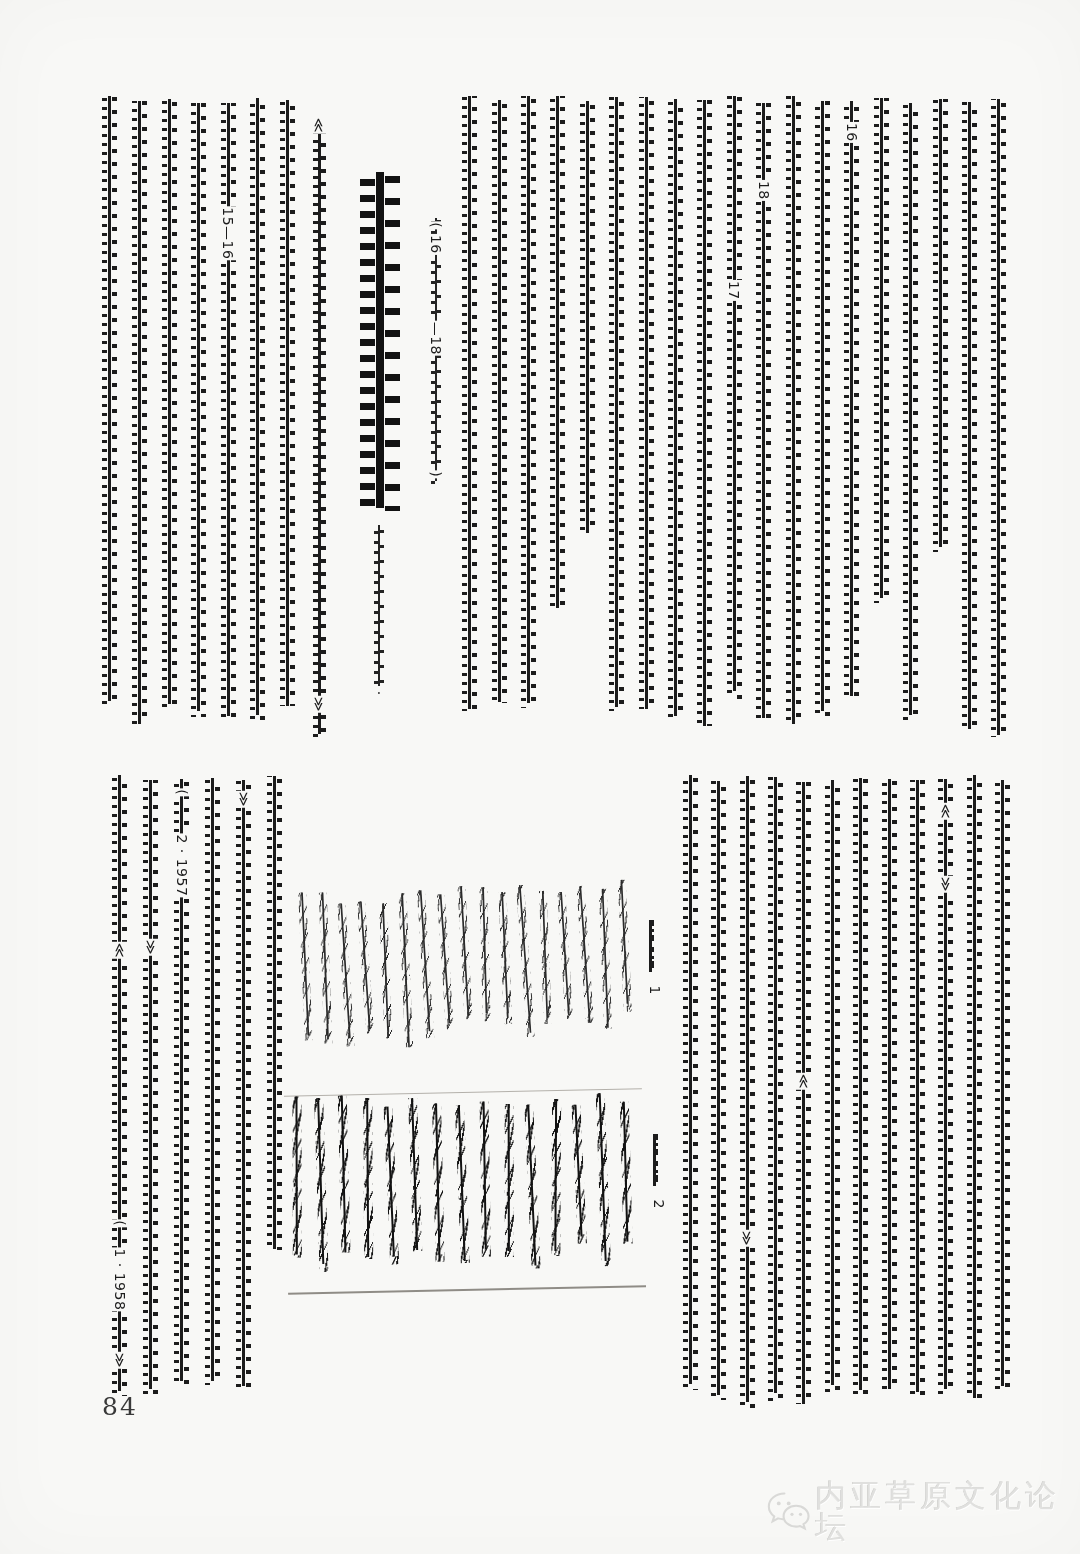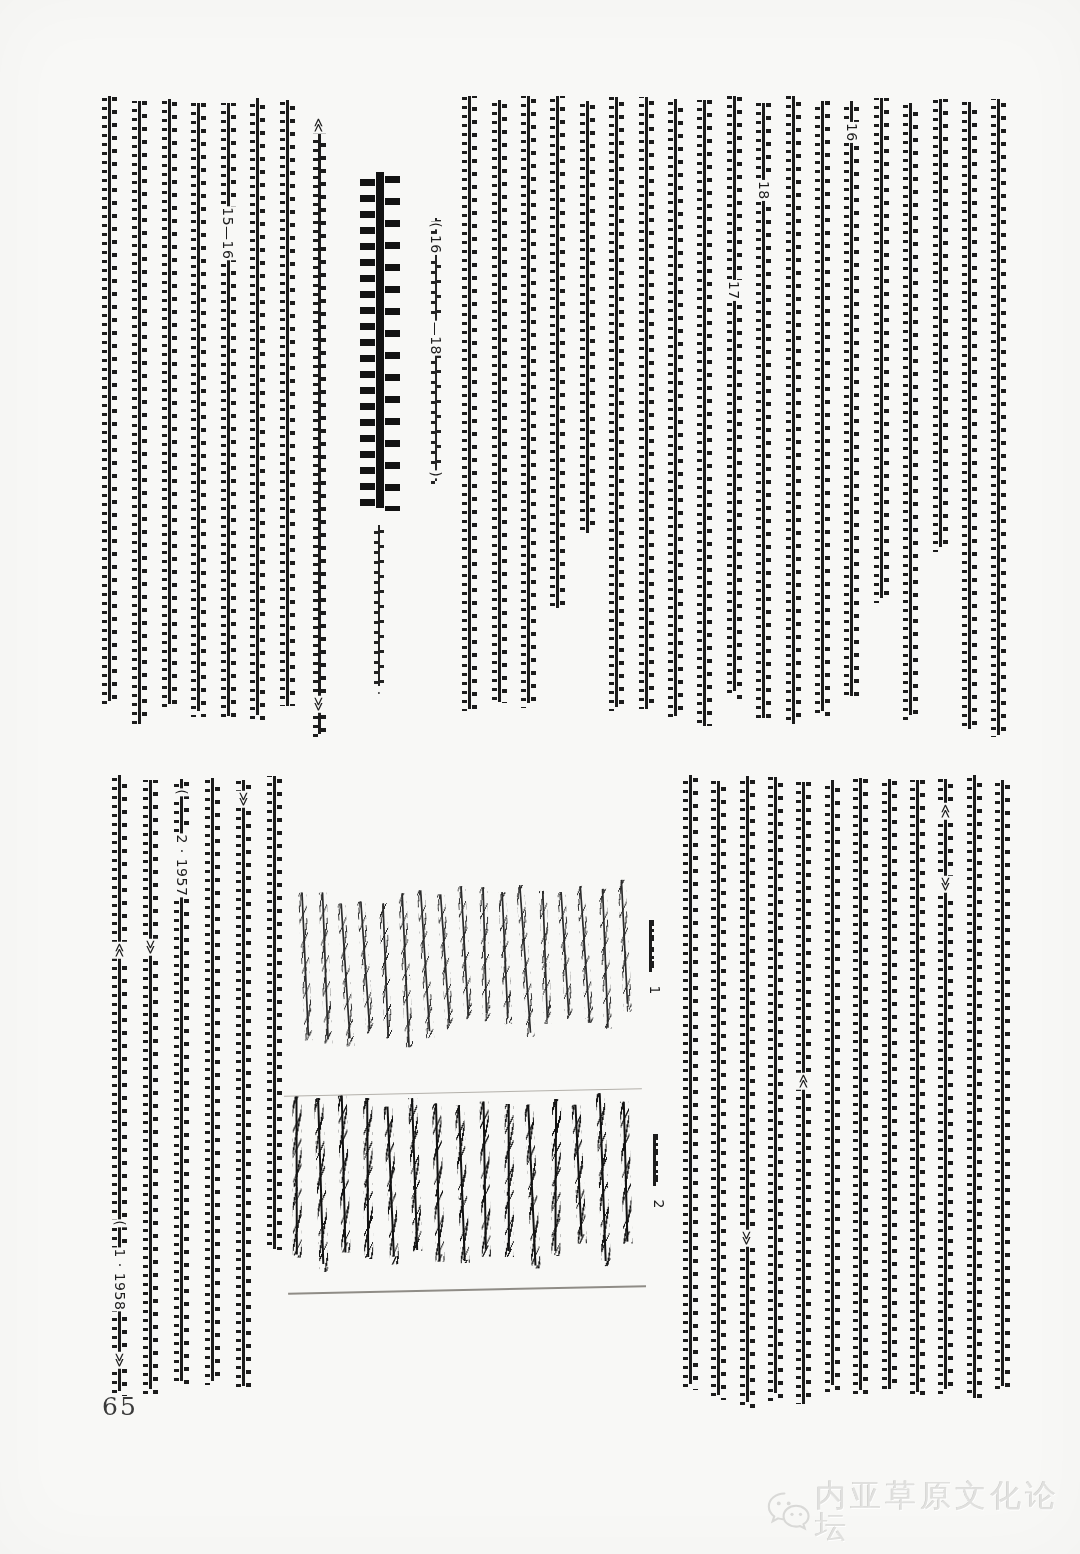--- a/index.html
+++ b/index.html
@@ -234,21 +234,21 @@
 
   <div class="figure-label" style="left: 646px; top: 920px;">
     <span class="label-word printed"></span>
     <span class="label-num">1</span>
   </div>
   <div class="figure-label" style="left: 650px; top: 1134px;">
     <span class="label-word printed"></span>
     <span class="label-num">2</span>
   </div>
 
-  <div class="page-number">65</div>
+  <div class="page-number">84</div>
 
   <div class="watermark">
     <svg width="48" height="44" viewBox="0 0 48 44">
       <g fill="none" stroke="#d9d9d7" stroke-width="2.2" stroke-linecap="round">
         <path d="M19.5 3.5C10.4 3.5 3 9.6 3 17.2c0 4.2 2.2 7.9 5.7 10.4L7 33l5.8-3.2c1.6.5 3.4.8 5.2.9"></path>
         <path d="M45 27.5c0-6.1-5.9-11-13.2-11-7.3 0-13.2 4.9-13.2 11s5.9 11 13.2 11c1.5 0 3-.2 4.3-.6l4.9 2.6-1.3-4.5c3.2-2 5.3-5.1 5.3-8.5z"></path>
       </g>
       <g fill="#d9d9d7">
         <circle cx="13.5" cy="14" r="2"></circle>
           <circle cx="24" cy="14" r="2"></circle>

